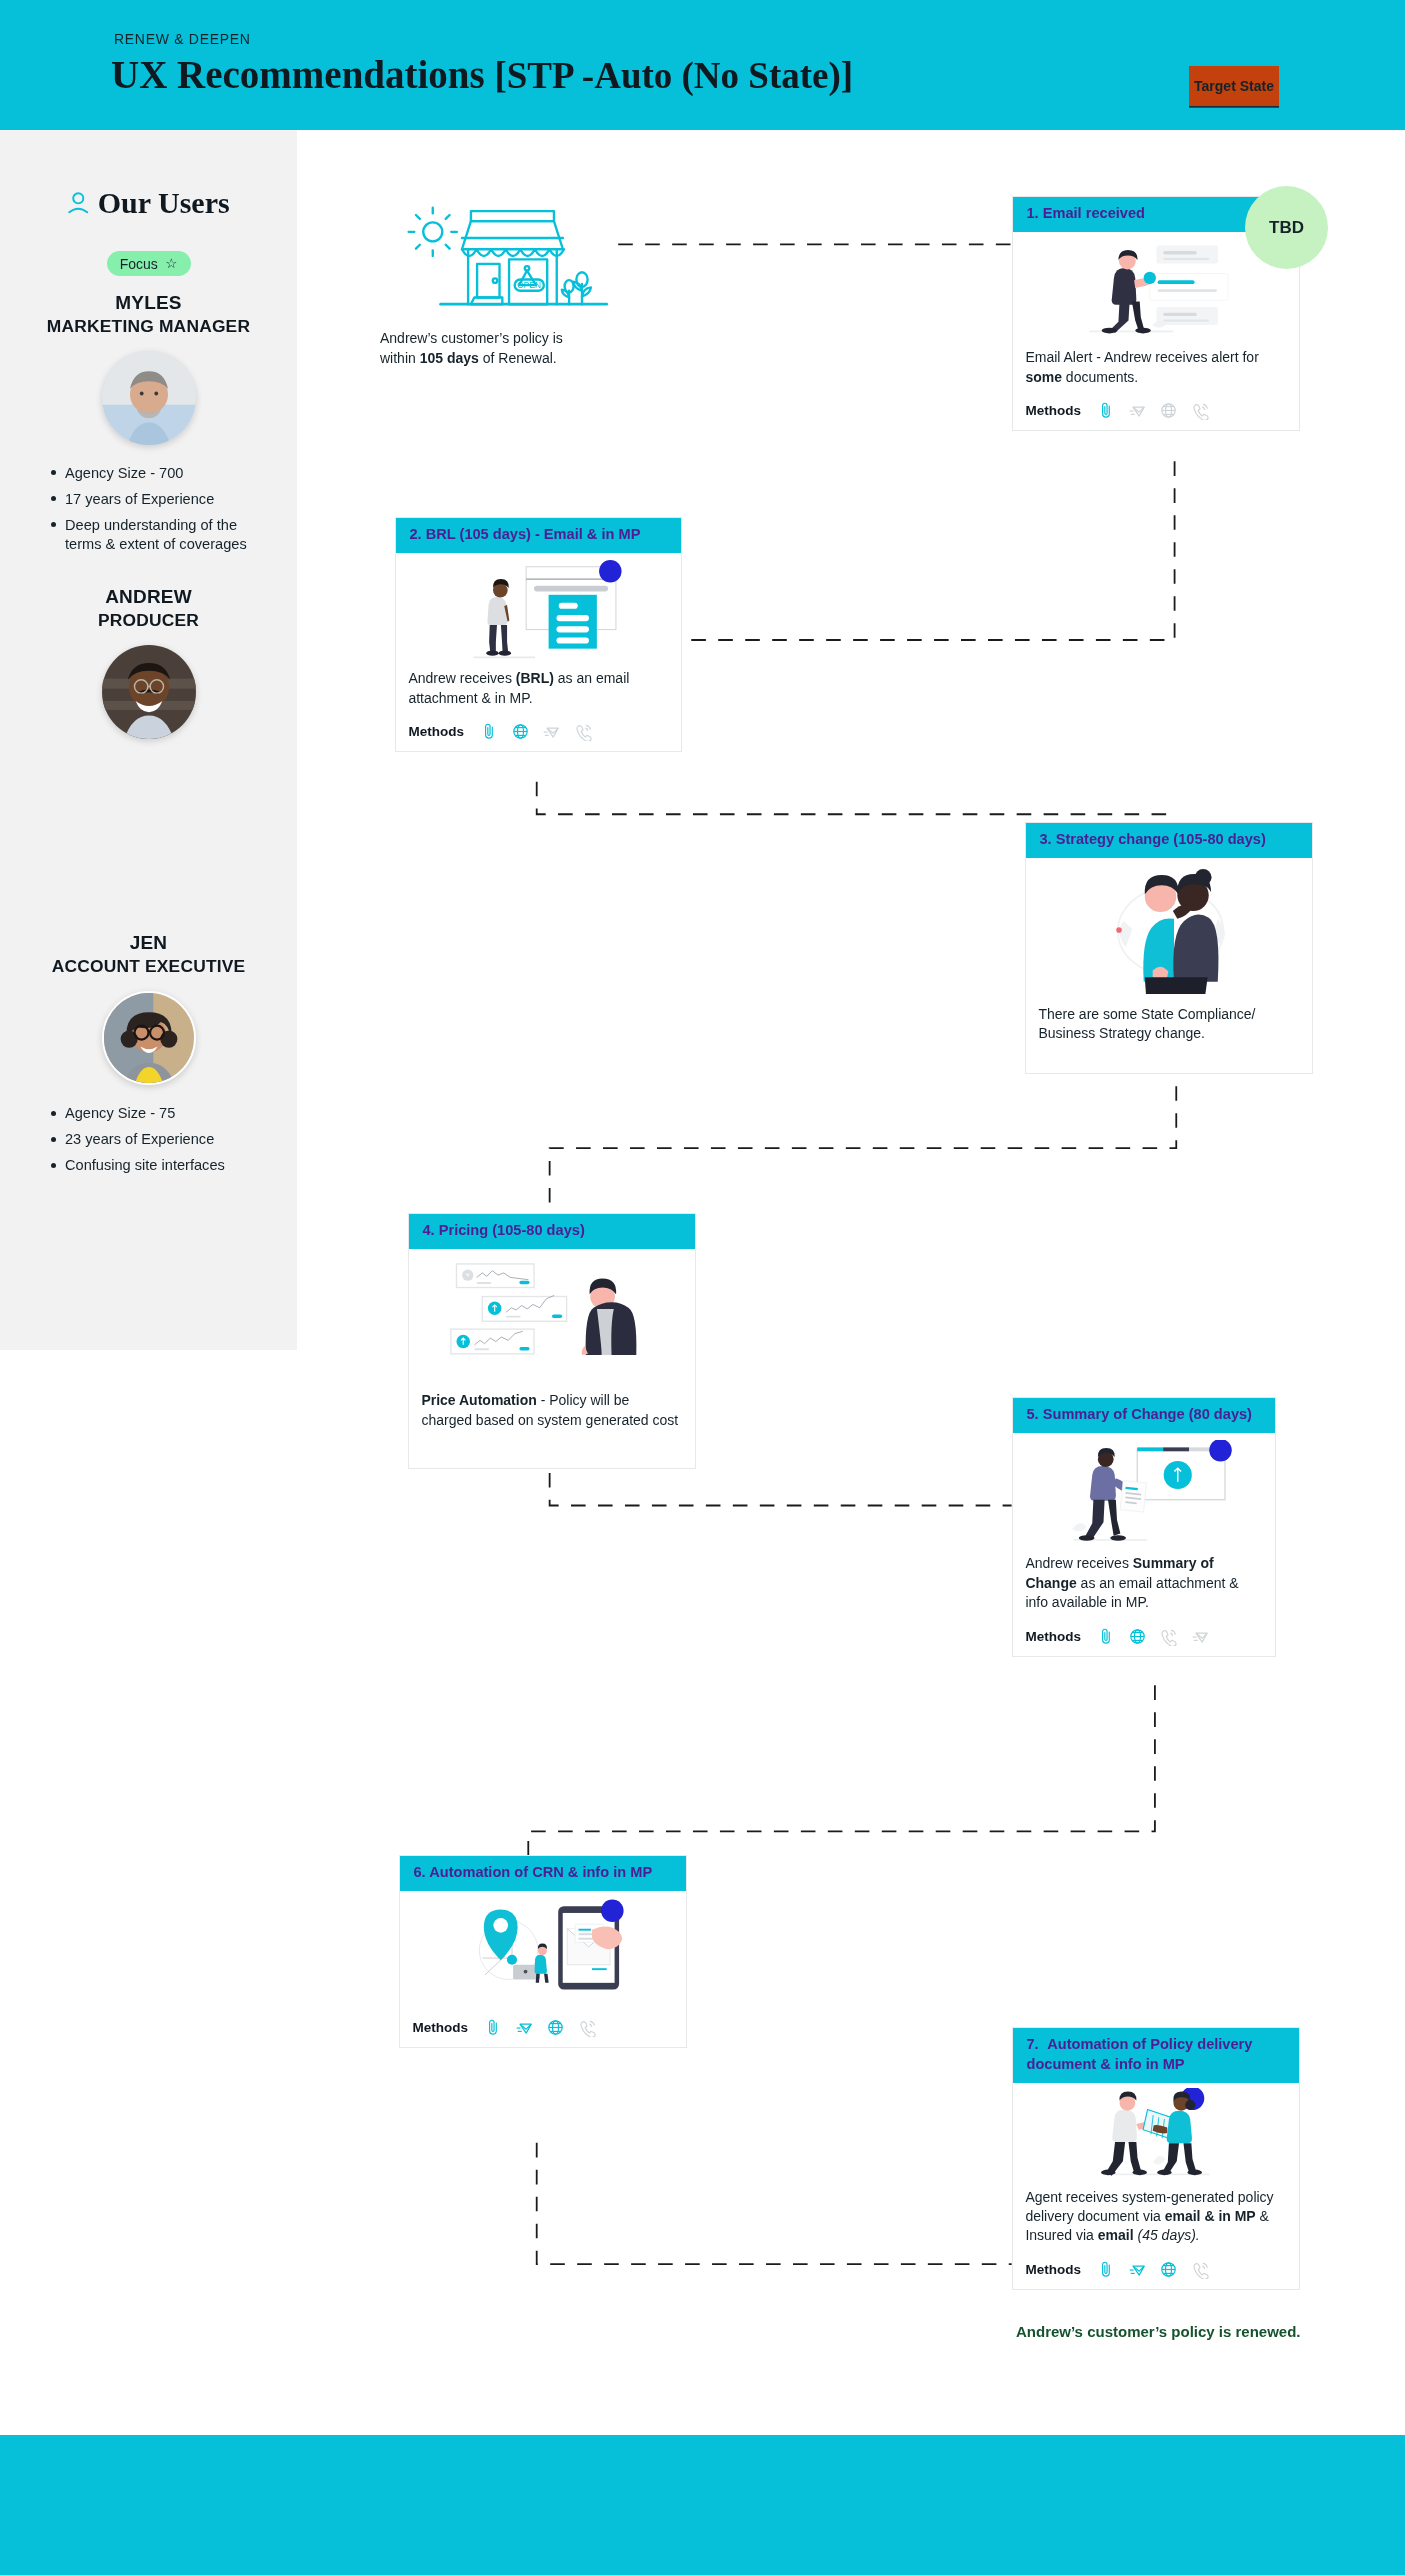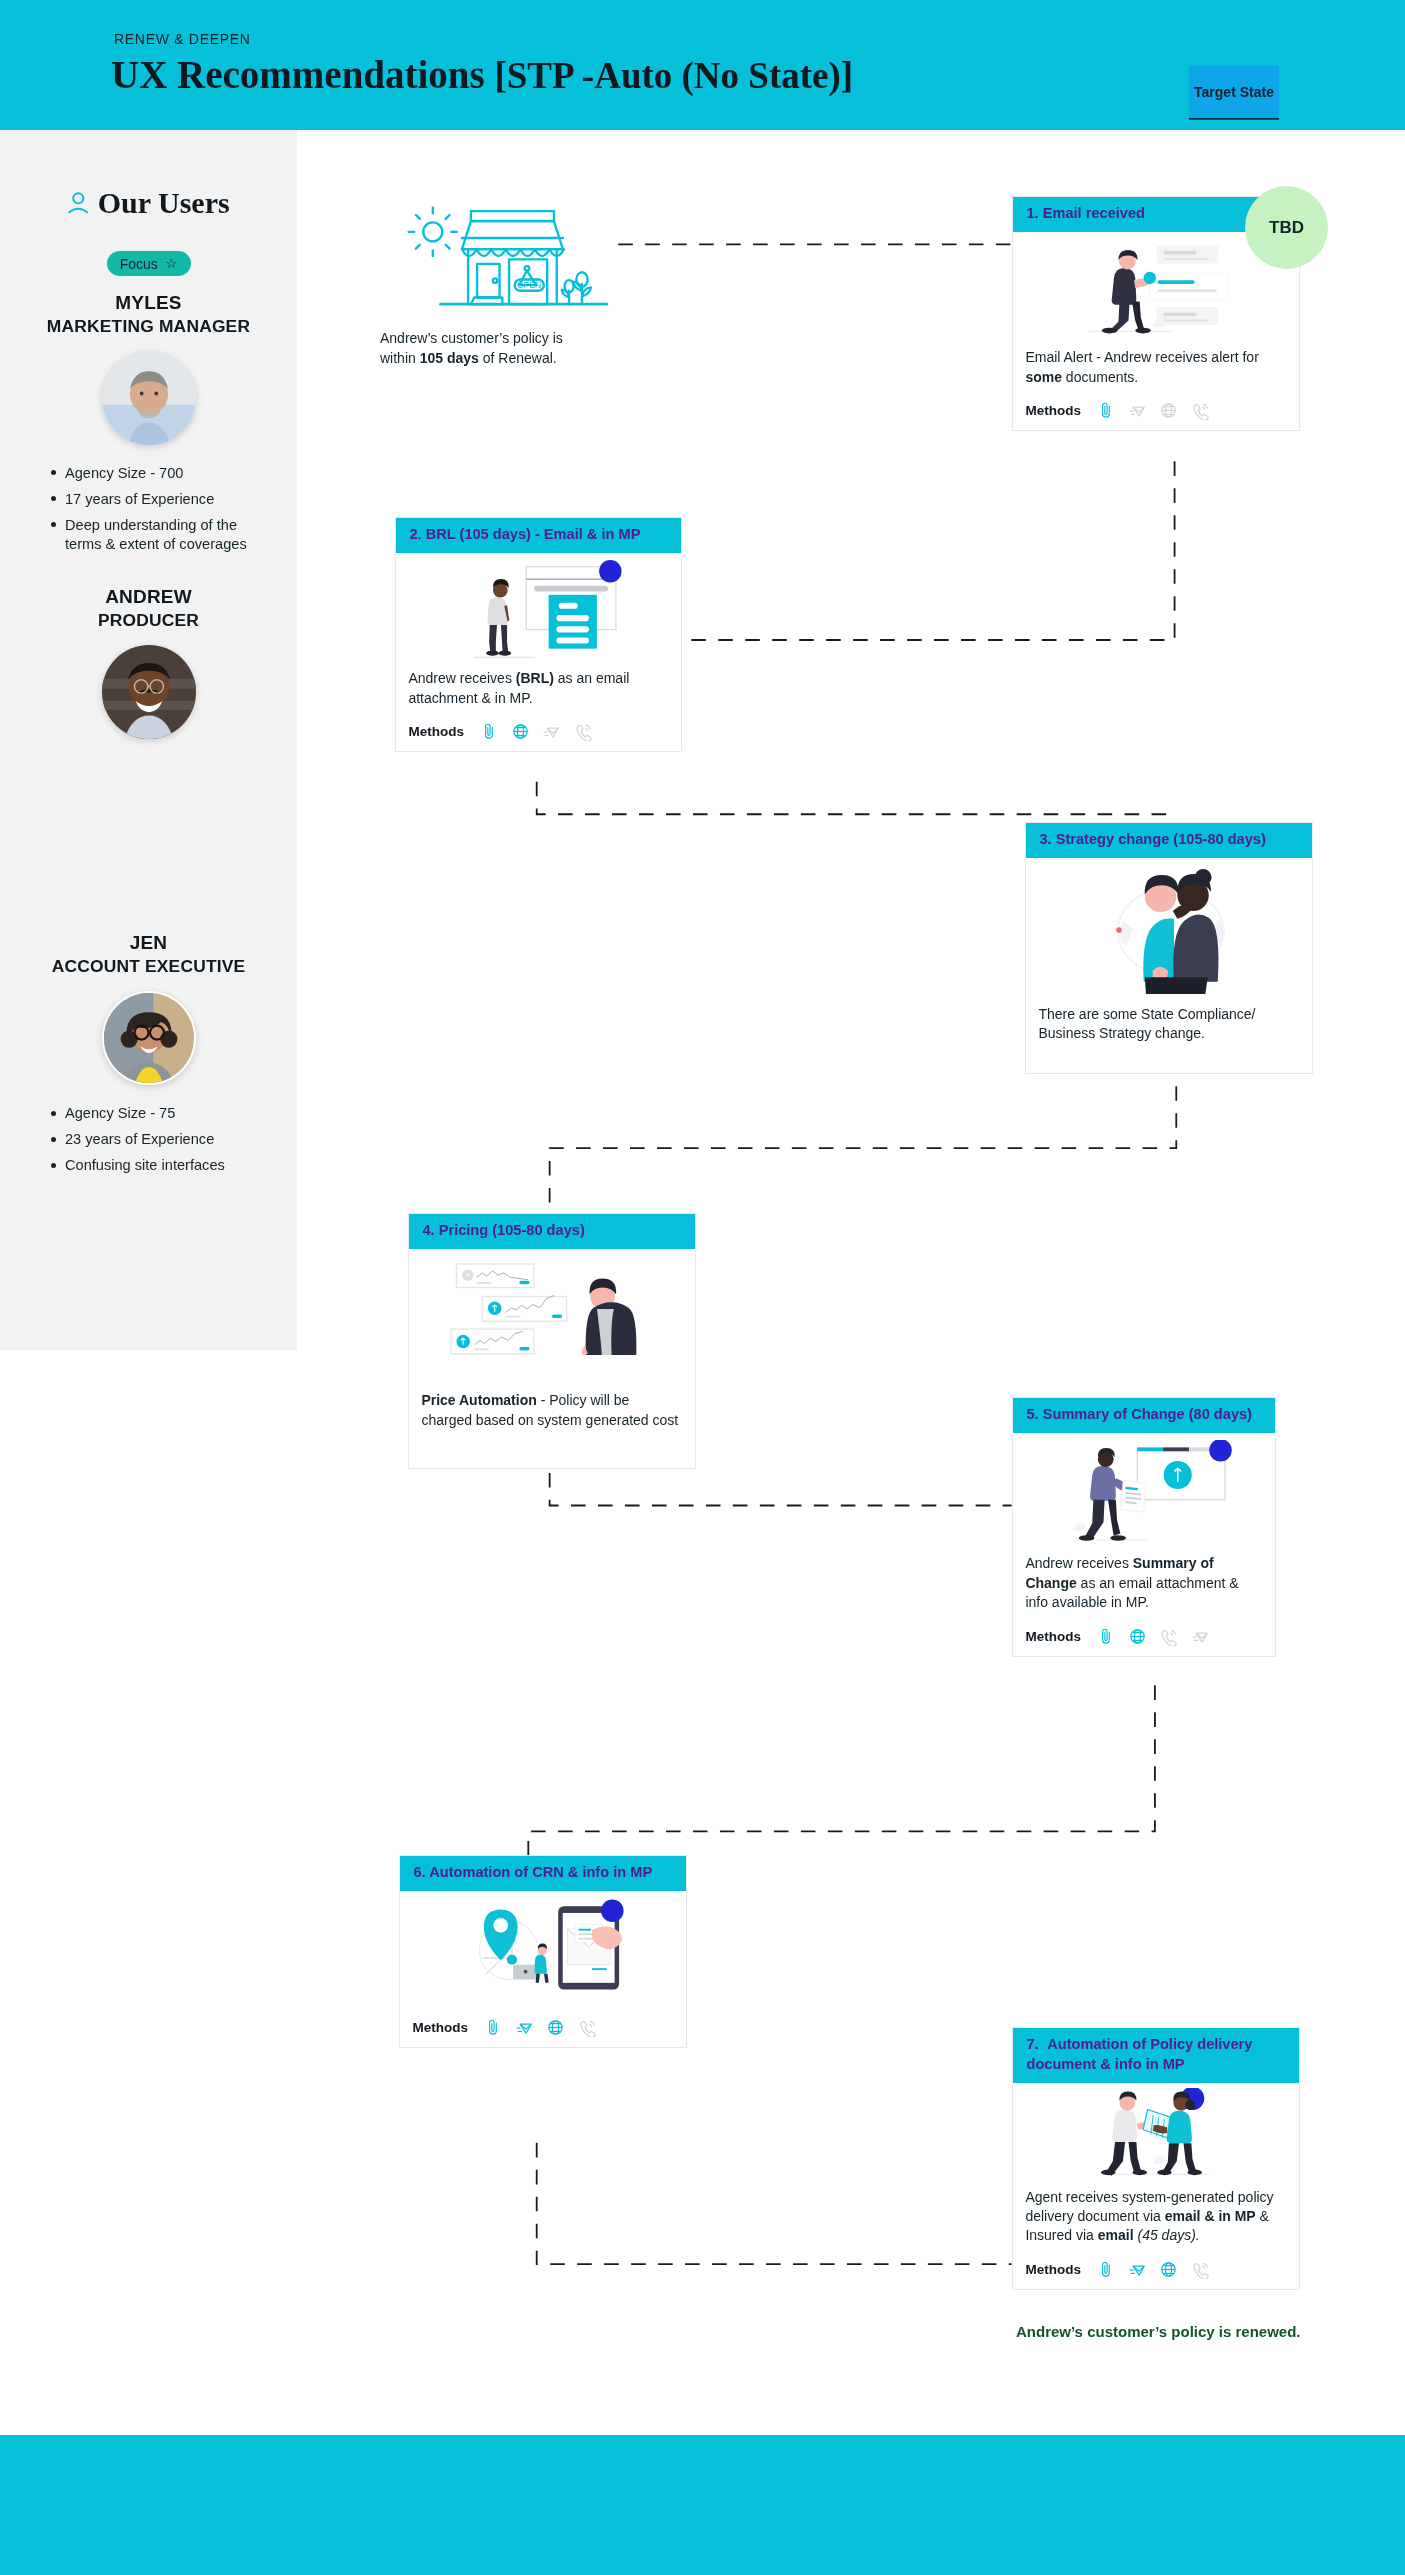--- a/index.html
+++ b/index.html
@@ -20,21 +20,21 @@
     font-size:14px; font-weight:400; letter-spacing:0.7px; color:#16232b;
   }
   #page-title {
     position:absolute; left:111px; top:52px;
     font-family:"Liberation Serif", serif;
     font-size:39px; font-weight:700; color:#101820; white-space:nowrap;
   }
   #page-title .bracket { font-size:37px; font-weight:700; }
   #target-state-btn {
     position:absolute; left:1189px; top:66px;
-    width:90px; height:52px; background:#0ea5e9;
+    width:90px; height:40px; background:#c2410c;
     display:flex; align-items:center; justify-content:center;
     box-shadow:0 1.7px 0 #18303a;
     font-size:14px; font-weight:700; color:#16232b;
   }
 
   
   #sidebar {
     position:absolute; left:0; top:130px; width:297px; height:1220px;
     background:#f2f2f2;
     padding-left:20px;
@@ -44,21 +44,21 @@
     display:flex; align-items:center; justify-content:center; gap:7.9px;
   }
   #users-head .ico { width:22.5px; height:23.6px; display:block; }
   #users-head .txt {
     font-family:"Liberation Serif", serif;
     font-size:30px; font-weight:700; color:#101820;
   }
   .persona { position:absolute; left:0; width:297px; }
   .focus-badge {
     margin:0 auto 14.6px; width:84px; height:25px; border-radius:13.5px;
-    background:#14b8a6; display:flex; align-items:center; justify-content:center;
+    background:#86efac; display:flex; align-items:center; justify-content:center;
     gap:7.3px; font-size:14px; color:#16232b;
   }
   .focus-badge .star { font-size:13.5px; line-height:1; }
   .p-name {
     text-align:center; font-size:19px; font-weight:700; color:#101820;
     letter-spacing:0.2px; line-height:1.28;
   }
   .p-role {
     text-align:center; font-size:17.4px; font-weight:700; color:#101820;
     letter-spacing:0.2px; line-height:1.28;

